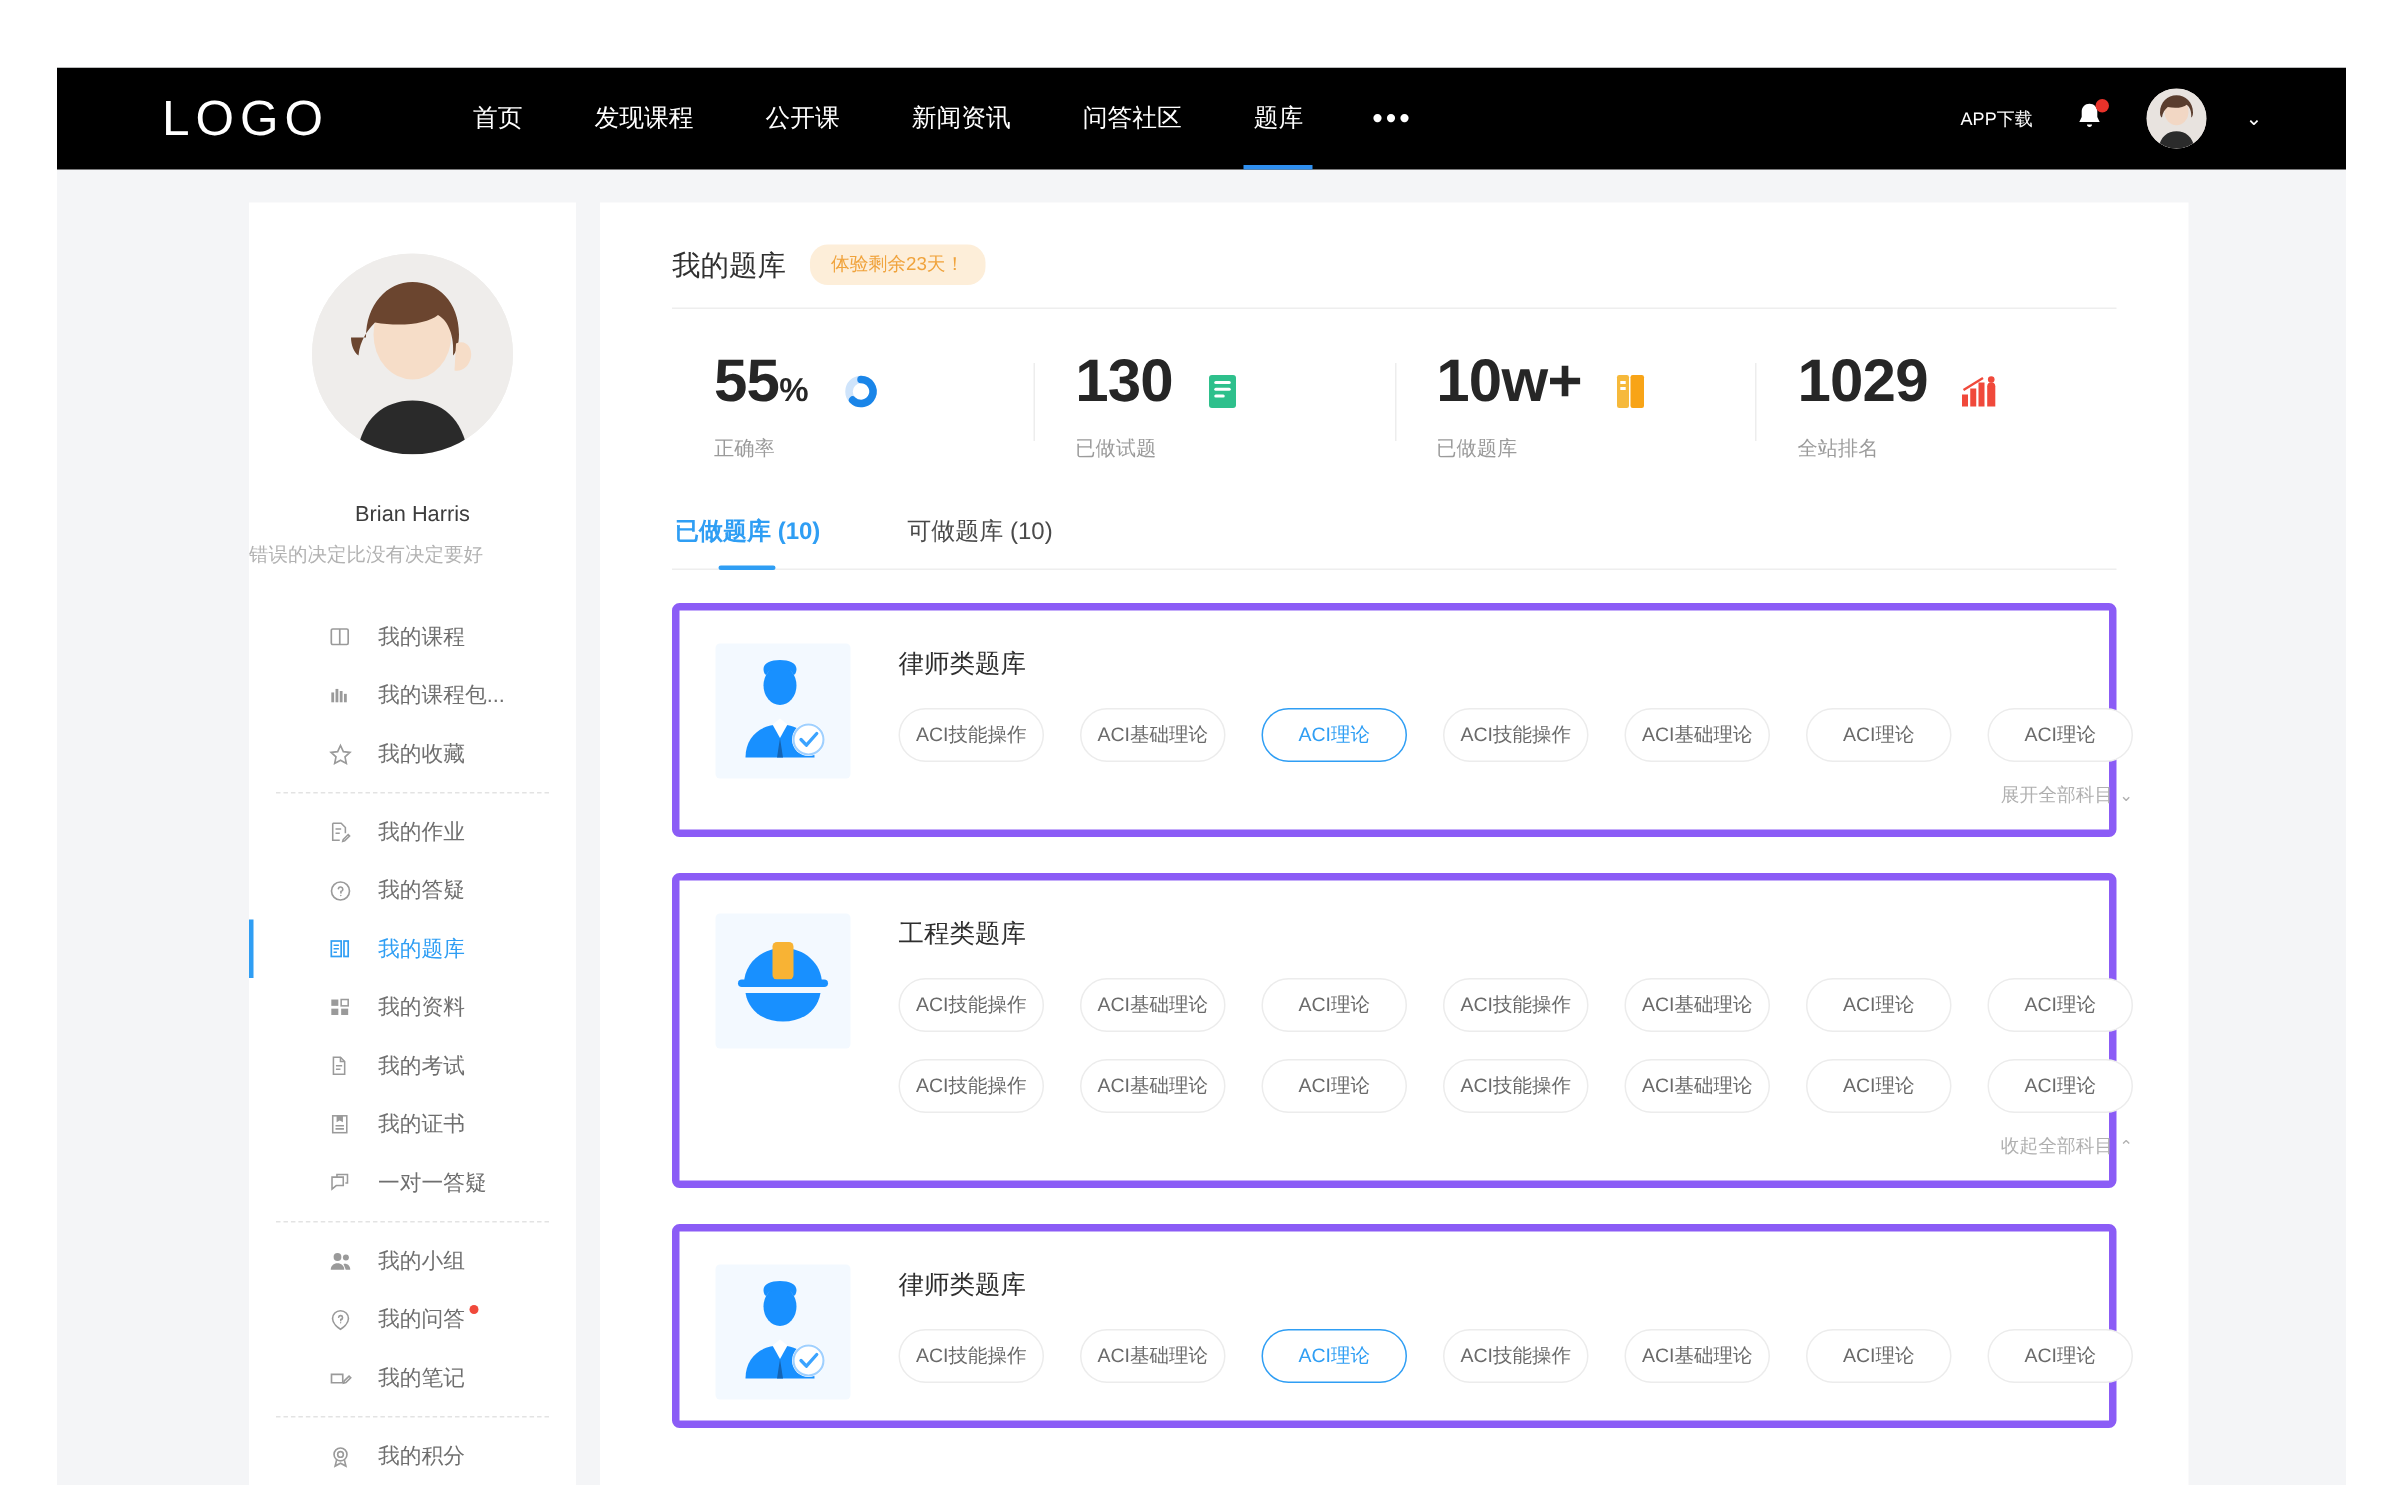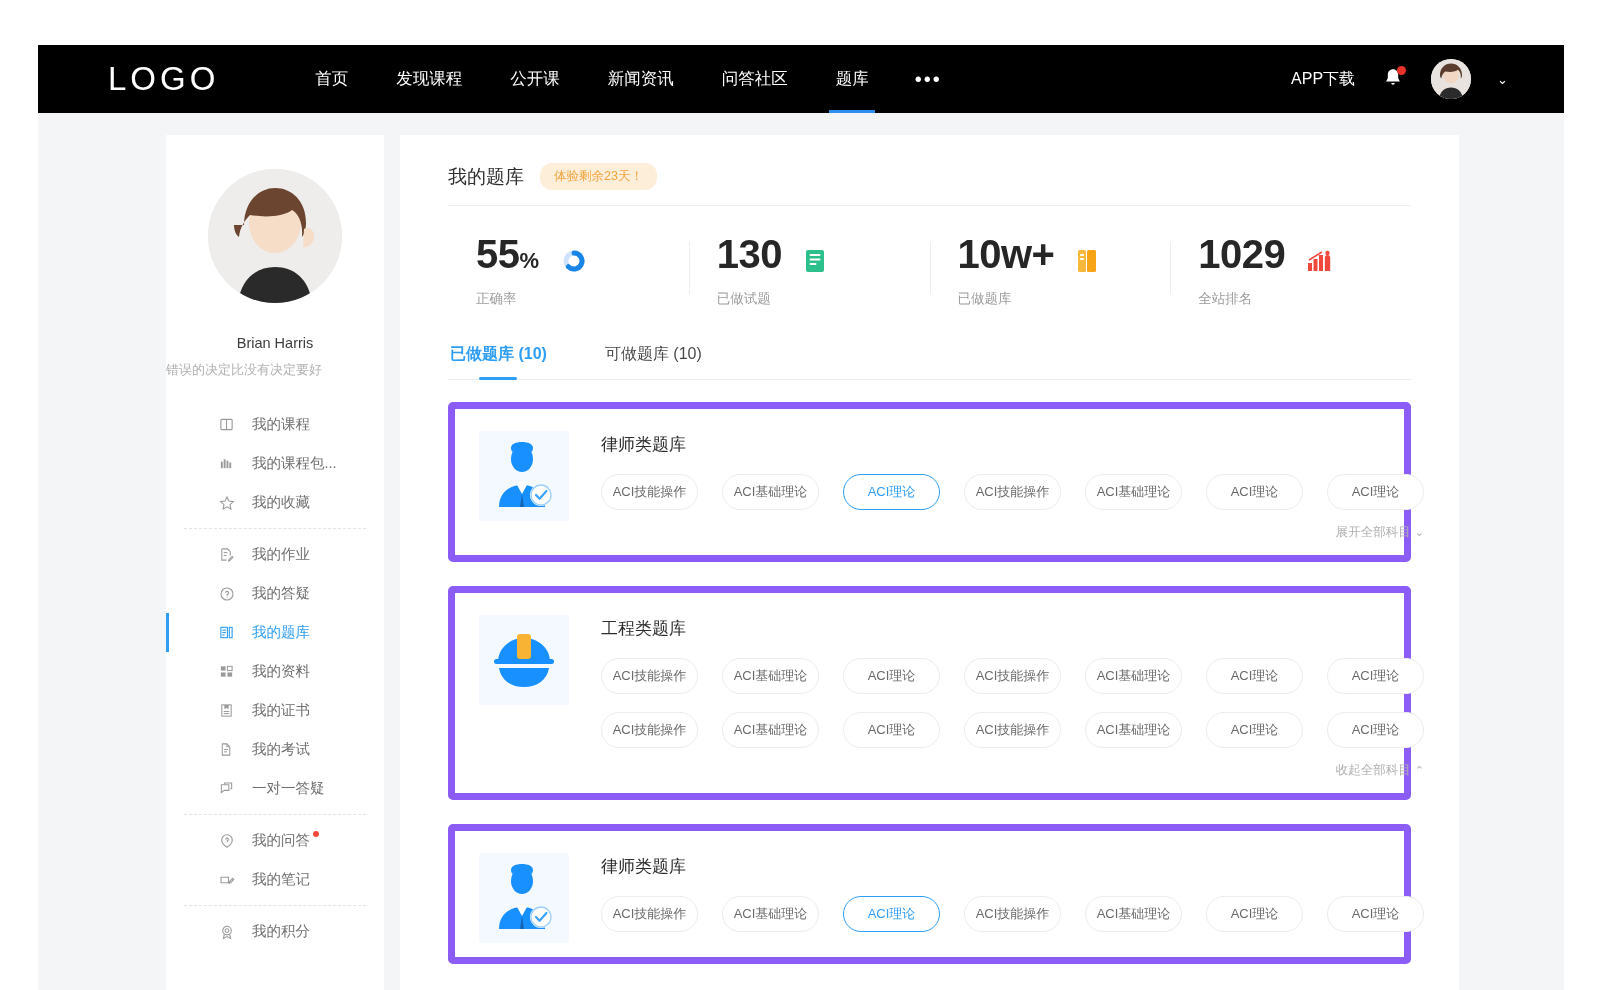--- a/index.html
+++ b/index.html
@@ -65,21 +65,21 @@
     display: flex; align-items: center; height: 100%;
     cursor: pointer;
   }
   .topbar-right {
     margin-left: auto;
     margin-right: 56px;
     display: flex;
     align-items: center;
     gap: 26px;
   }
-  .app-dl { color: #fff; font-size: 16px; cursor: pointer; white-space: nowrap; }
+  .app-dl { color: #fff; font-size: 12px; cursor: pointer; white-space: nowrap; }
   .bell-wrap { position: relative; width: 24px; height: 26px; cursor: pointer; }
   .bell-dot {
     position: absolute; right: -1px; top: 0px;
     width: 9px; height: 9px; border-radius: 50%;
     background: #e8322a;
   }
   .avatar-top {
     width: 40px; height: 40px; border-radius: 50%;
     overflow: hidden; cursor: pointer;
     background: #d9d4d0;
@@ -222,21 +222,21 @@
   .tab.active { color: #2f9ef4; font-weight: 600; }
   .tab.active::after {
     content: "";
     position: absolute; left: 50%; transform: translateX(-50%);
     bottom: -1px; width: 38px; height: 3px; border-radius: 2px;
     background: #2f9ef4;
   }
 
   .cards { margin-top: 22px; }
   .card {
-    border: 7px solid #8b5cf6;
+    border: 5px solid #8b5cf6;
     border-radius: 5px;
     padding: 22px 24px 14px 24px;
     margin-bottom: 24px;
     display: flex;
     background: #fff;
   }
   .card-thumb {
     width: 90px; height: 90px;
     background: #f3f9ff;
     border-radius: 3px;
@@ -406,53 +406,64 @@
               <rect x="9" y="2.5" width="5" height="4.5" fill="none" stroke="currentColor" stroke-width="1.1"></rect>
                 <rect x="9" y="9" width="5" height="4.5"></rect>
             </svg>
           </span>
           <span class="mi-label">我的资料</span>
         </div>
 
         <div class="mi">
           <span class="mi-ic">
             <svg width="15" height="15" viewBox="0 0 16 16" fill="none" stroke="currentColor" stroke-width="1.1">
+              <path d="M3.5 2h5l3 3v9h-8z"></path>
+                <path d="M8.5 2v3h3"></path>
+                <line x1="5.3" y1="8" x2="9.7" y2="8"></line>
+                <line x1="5.3" y1="10.5" x2="8.5" y2="10.5"></line>
+            </svg>
+          </span>
+          <span class="mi-label">我的考试</span>
+        </div>
+
+        <div class="mi">
+          <span class="mi-ic">
+            <svg width="15" height="15" viewBox="0 0 16 16" fill="none" stroke="currentColor" stroke-width="1.1">
               <rect x="3" y="2" width="10" height="12"></rect>
                 <path d="M6.3 2v3.6L8 4.6l1.7 1V2" fill="currentColor"></path>
                 <line x1="5" y1="9" x2="11" y2="9"></line>
                 <line x1="5" y1="11.3" x2="11" y2="11.3"></line>
             </svg>
           </span>
           <span class="mi-label">我的证书</span>
         </div>
 
         <div class="mi">
           <span class="mi-ic">
             <svg width="15" height="15" viewBox="0 0 16 16" fill="none" stroke="currentColor" stroke-width="1.1">
-              <path d="M3.5 2h5l3 3v9h-8z"></path>
-                <path d="M8.5 2v3h3"></path>
-                <line x1="5.3" y1="8" x2="9.7" y2="8"></line>
-                <line x1="5.3" y1="10.5" x2="8.5" y2="10.5"></line>
-            </svg>
-          </span>
-          <span class="mi-label">我的考试</span>
-        </div>
-
-        <div class="mi">
-          <span class="mi-ic">
-            <svg width="15" height="15" viewBox="0 0 16 16" fill="none" stroke="currentColor" stroke-width="1.1">
               <path d="M2.5 4h8v6h-5l-3 2.5z"></path>
                 <path d="M6 4V2.2h7.5v6H12"></path>
             </svg>
           </span>
           <span class="mi-label">一对一答疑</span>
         </div>
 
         <div class="mdiv"></div>
 
+        <div class="mi">
+          <span class="mi-ic">
+            <svg width="16" height="16" viewBox="0 0 16 16" fill="currentColor">
+              <circle cx="6" cy="5" r="2.6"></circle>
+                <path d="M1.5 13.5c0-2.7 2-4.3 4.5-4.3s4.5 1.6 4.5 4.3z"></path>
+              <circle cx="11.6" cy="5.4" r="2"></circle>
+                <path d="M10 9.6c2.3-.5 4.5.9 4.5 3.9h-3z"></path>
+            </svg>
+          </span>
+          <span class="mi-label">我的小组</span>
+        </div>
 
         <div class="mi">
           <span class="mi-ic">
             <svg width="16" height="16" viewBox="0 0 16 16" fill="none" stroke="currentColor" stroke-width="1.1">
               <path d="M8 1.8c-3 0-5.3 2.3-5.3 5.2 0 3.4 4 6.4 5.3 7.2 1.3-.8 5.3-3.8 5.3-7.2 0-2.9-2.3-5.2-5.3-5.2z"></path>
               <path d="M6.8 6.1a1.3 1.3 0 1 1 1.4 1.6v.8" stroke-linecap="round"></path>
                 <circle cx="8.1" cy="9.8" r=".45" fill="currentColor" stroke="none"></circle>
             </svg>
           </span>
           <span class="mi-label">我的问答<span class="mi-dot"></span></span>

